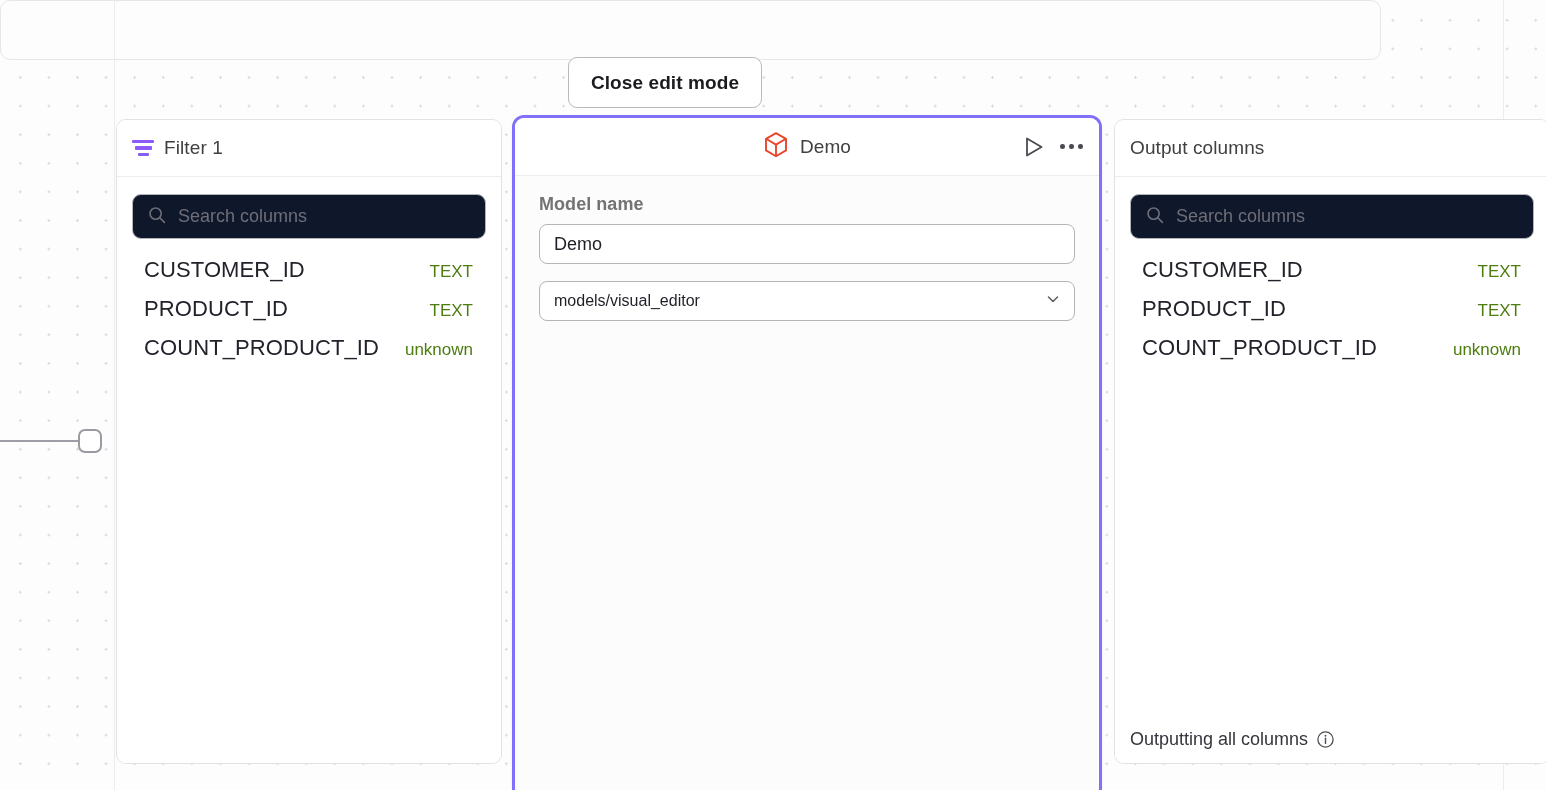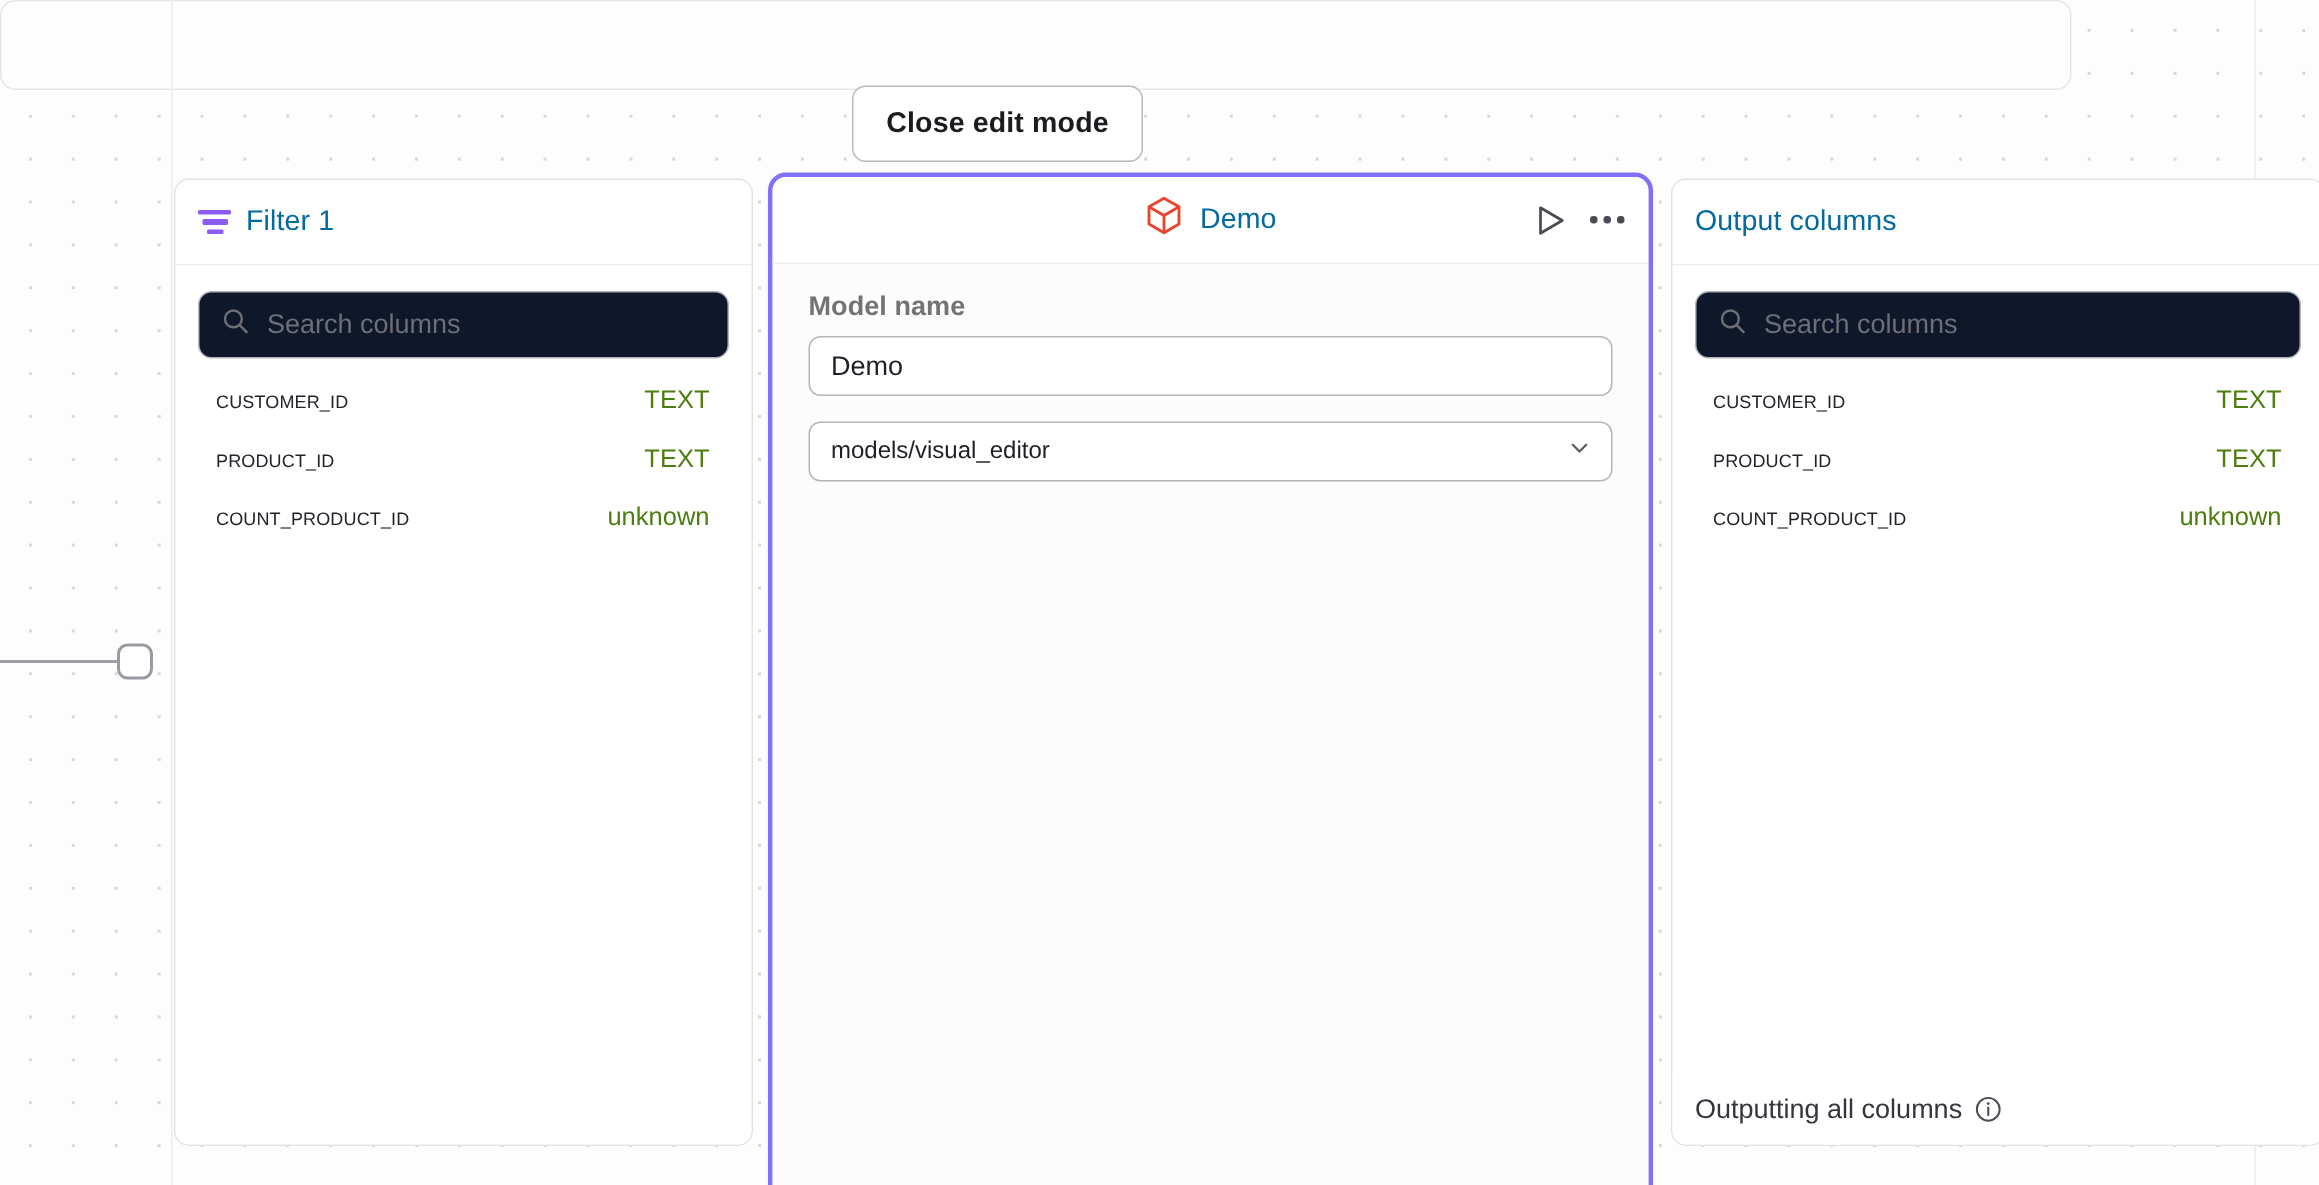--- a/index.html
+++ b/index.html
@@ -83,21 +83,21 @@
     flex: 0 0 57px;
     display: flex;
     align-items: center;
     border-bottom: 1px solid #ededf0;
     background: #ffffff;
     padding: 0 14px;
   }
 
   .node-title {
     font-size: 19px;
-    color: #0369a1;
+    color: #404040;
     letter-spacing: 0.1px;
   }
 
   .node-body {
     flex: 1 1 auto;
     position: relative;
     background: #ffffff;
   }
 
   
@@ -148,21 +148,21 @@
     top: 80px;
   }
   .col-row {
     display: flex;
     align-items: baseline;
     justify-content: space-between;
     height: 39px;
     padding: 0 13px 0 12px;
   }
   .col-name {
-    font-size: 12px;
+    font-size: 22px;
     color: #22222a;
     letter-spacing: 0.1px;
   }
   .col-type {
     font-size: 17px;
     color: #4d7c0f;
   }
 
   
   #model-node {

